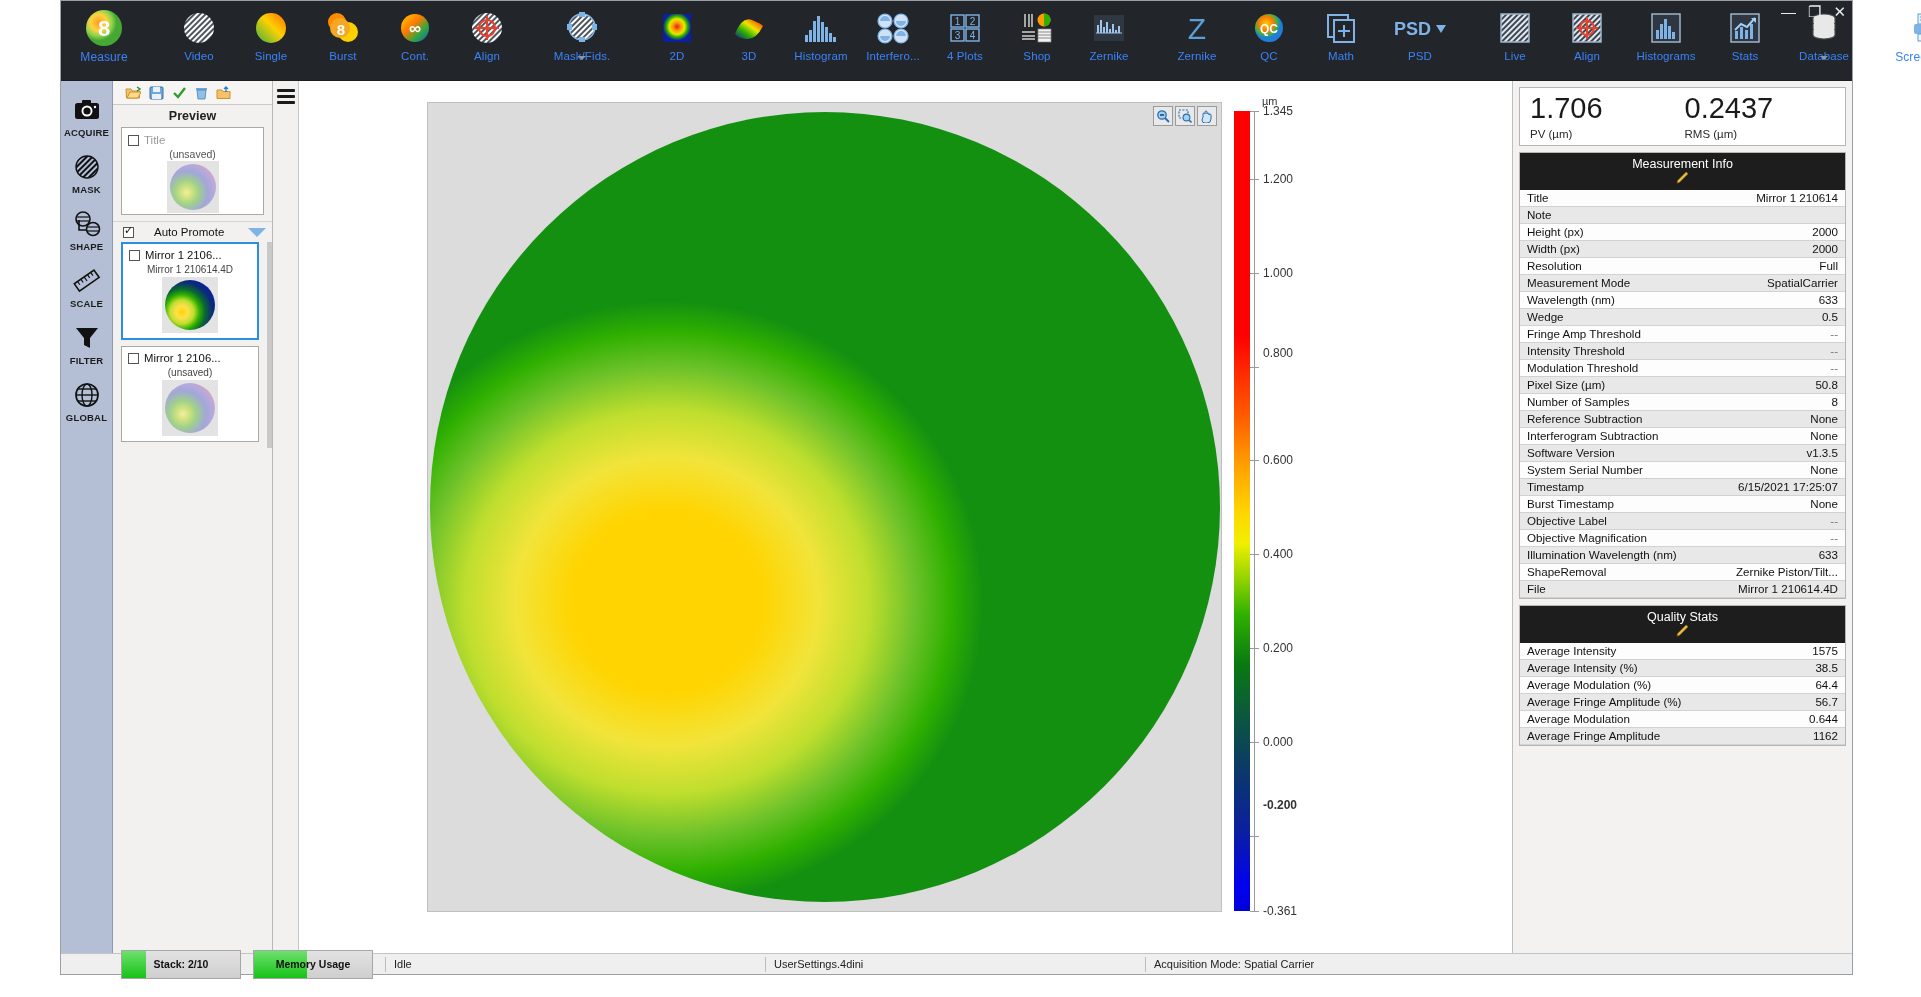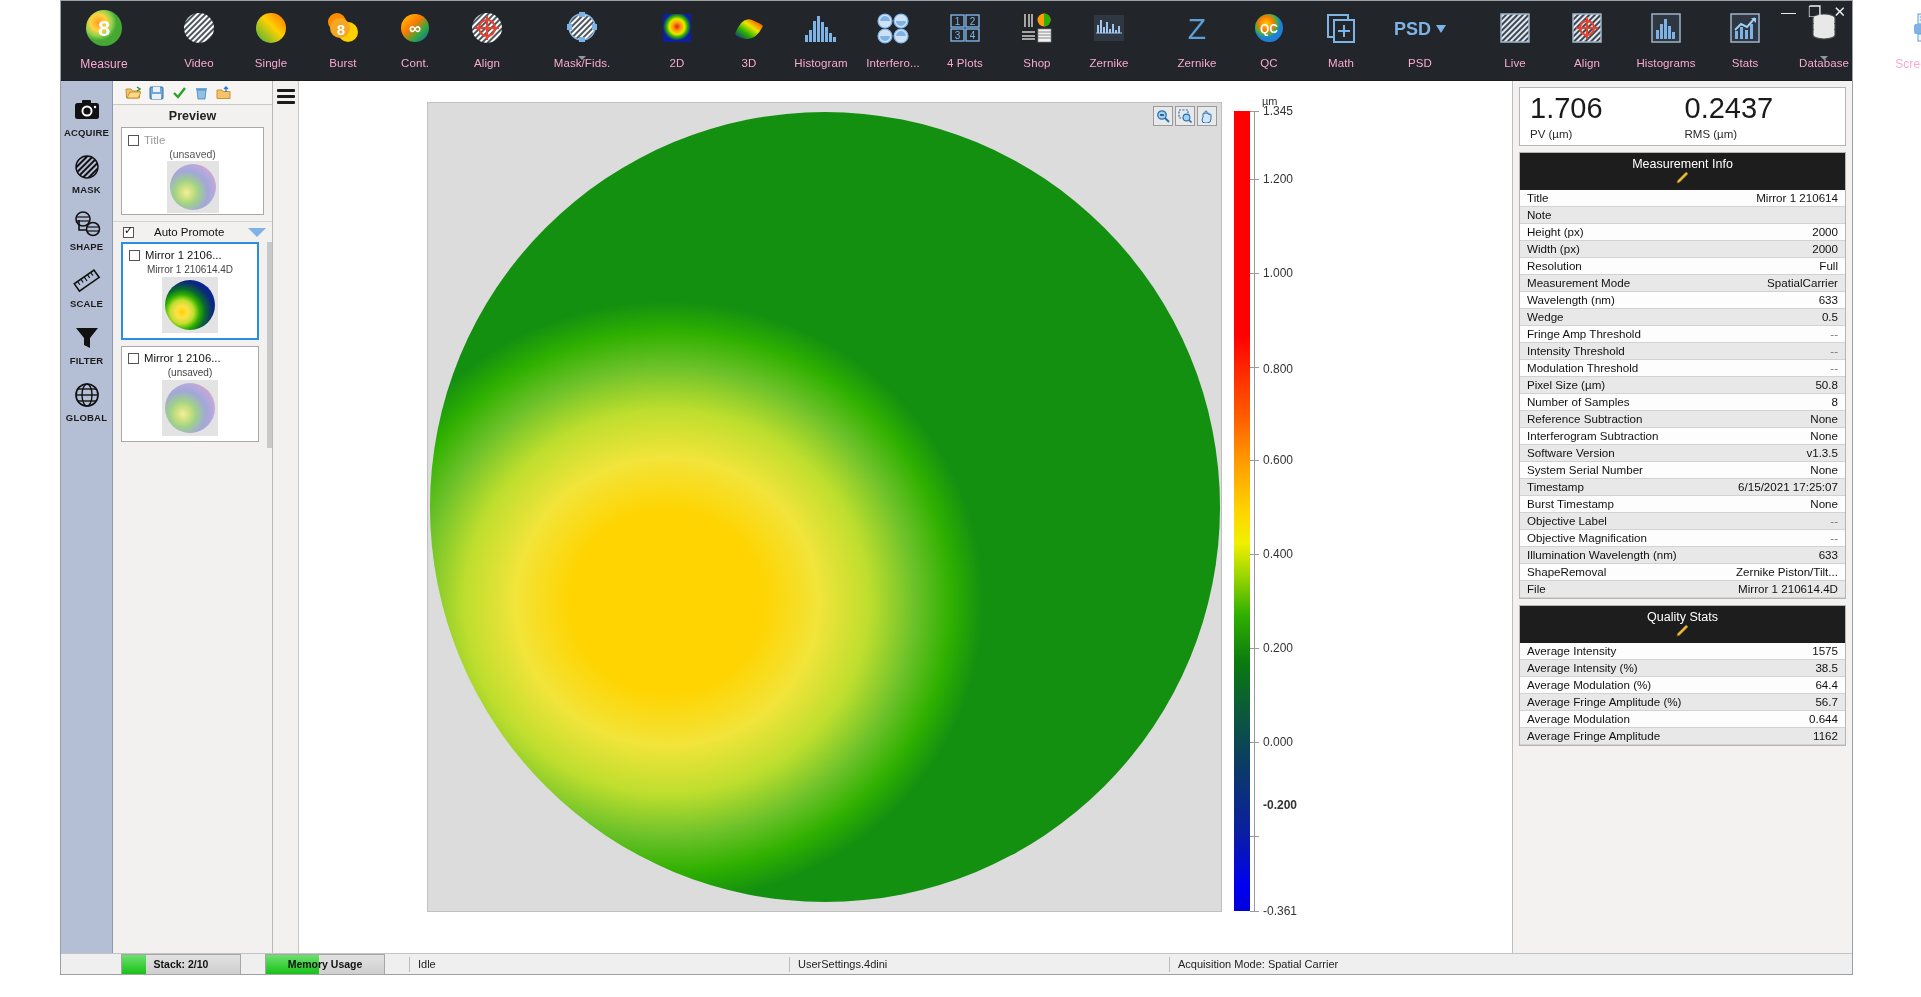--- a/index.html
+++ b/index.html
@@ -27,21 +27,21 @@
   .rb-group { display: flex; align-items: stretch; }
   .rb-sep { width: 1px; background: #4a4f56; margin: 10px 8px 14px 8px; }
   .rb-btn {
     width: 72px; display: flex; flex-direction: column;
     align-items: center; justify-content: flex-start;
     padding-top: 6px; cursor: default; position: relative;
   }
   .rb-btn.wide { width: 86px; }
   .rb-btn .ico { height: 42px; display: flex; align-items: center; justify-content: center; }
   .rb-btn .lbl {
-    color: #f9a8d4; font-size: 11.5px; margin-top: 8px;
+    color: #3b82f6; font-size: 11.5px; margin-top: 1px;
     white-space: nowrap; letter-spacing: .1px;
   }
   .rb-btn.big { width: 86px; }
   .rb-btn.big .lbl { font-size: 12px; }
   .caret { position:absolute; bottom:20px; left:50%; transform:translateX(-50%);
     width:0;height:0;border-left:4px solid transparent;border-right:4px solid transparent;
     border-top:4px solid #8b97a6; }
 
   .winbtns {
     position: absolute; right: 6px; top: 3px;
@@ -175,22 +175,22 @@
   .r .v.dim { color:#777; }
 
   
   .statusbar {
     height: 21px; background:#efefef; border-top:1px solid #c4c4c4;
     display:flex; align-items:center; font-size:11px; color:#222;
     flex: 0 0 21px;
   }
   .sb-gap { width: 60px; }
   .prog {
-    width: 120px; height: 21px; background: linear-gradient(to bottom,#e2e2e2,#cfcfcf);
-    border:1px solid #a6a6a6; position: relative; margin-right: 24px;
+    width: 120px; height: 29px; background: linear-gradient(to bottom,#e2e2e2,#cfcfcf);
+    border:1px solid #a6a6a6; position: relative; margin-right: 12px;
     display:flex; align-items:center; justify-content:center;
   }
   .prog .fill { position:absolute; left:0; top:0; bottom:0; background:
     linear-gradient(to bottom,#6de06d,#18c218); }
   .prog .t { position:relative; font-size:10.5px; font-weight:bold; color:#111; }
   .sb-cell { border-left:1px solid #bdbdbd; padding-left:8px; height:15px; display:flex; align-items:center;}
   .sb-idle { width: 380px; }
   .sb-us { width: 380px; }
 </style>
 </head>
@@ -838,21 +838,21 @@
         <div class="cbar"></div>
         <div class="cb-axis"></div>
         <div id="cbticks">
             <div class="cb-tick" style="top: 12px;"></div>
             <div class="cb-lab" style="top: 12px;">1.345</div>
             <div class="cb-tick" style="top: 79.9953px;"></div>
             <div class="cb-lab" style="top: 79.9953px;">1.200</div>
             <div class="cb-tick" style="top: 173.782px;"></div>
             <div class="cb-lab" style="top: 173.782px;">1.000</div>
             <div class="cb-tick" style="top: 267.569px;"></div>
-            <div class="cb-lab" style="top: 270px;">0.800</div>
+            <div class="cb-lab" style="top: 254px;">0.800</div>
             <div class="cb-tick" style="top: 361.355px;"></div>
             <div class="cb-lab" style="top: 361.355px;">0.600</div>
             <div class="cb-tick" style="top: 455.142px;"></div>
             <div class="cb-lab" style="top: 455.142px;">0.400</div>
             <div class="cb-tick" style="top: 548.928px;"></div>
             <div class="cb-lab" style="top: 548.928px;">0.200</div>
             <div class="cb-tick" style="top: 642.715px;"></div>
             <div class="cb-lab" style="top: 642.715px;">0.000</div>
             <div class="cb-tick" style="top: 736.502px;"></div>
             <div class="cb-lab" style="top: 706px; font-weight: bold;">-0.200</div>

